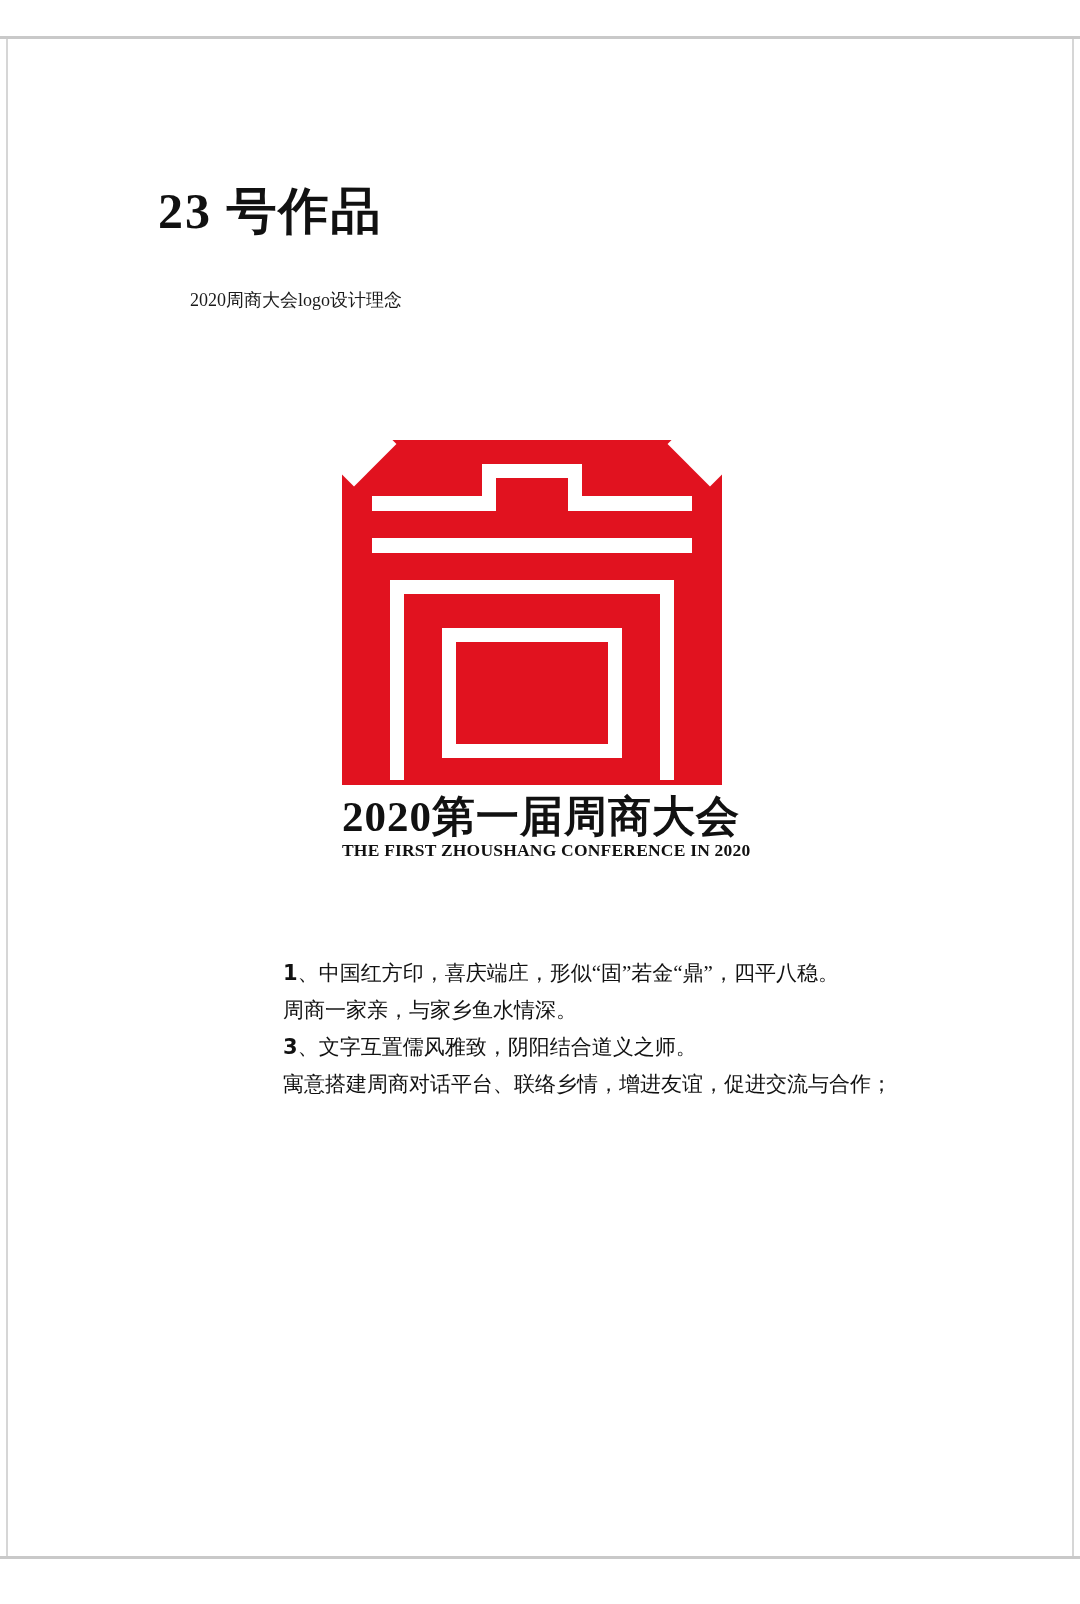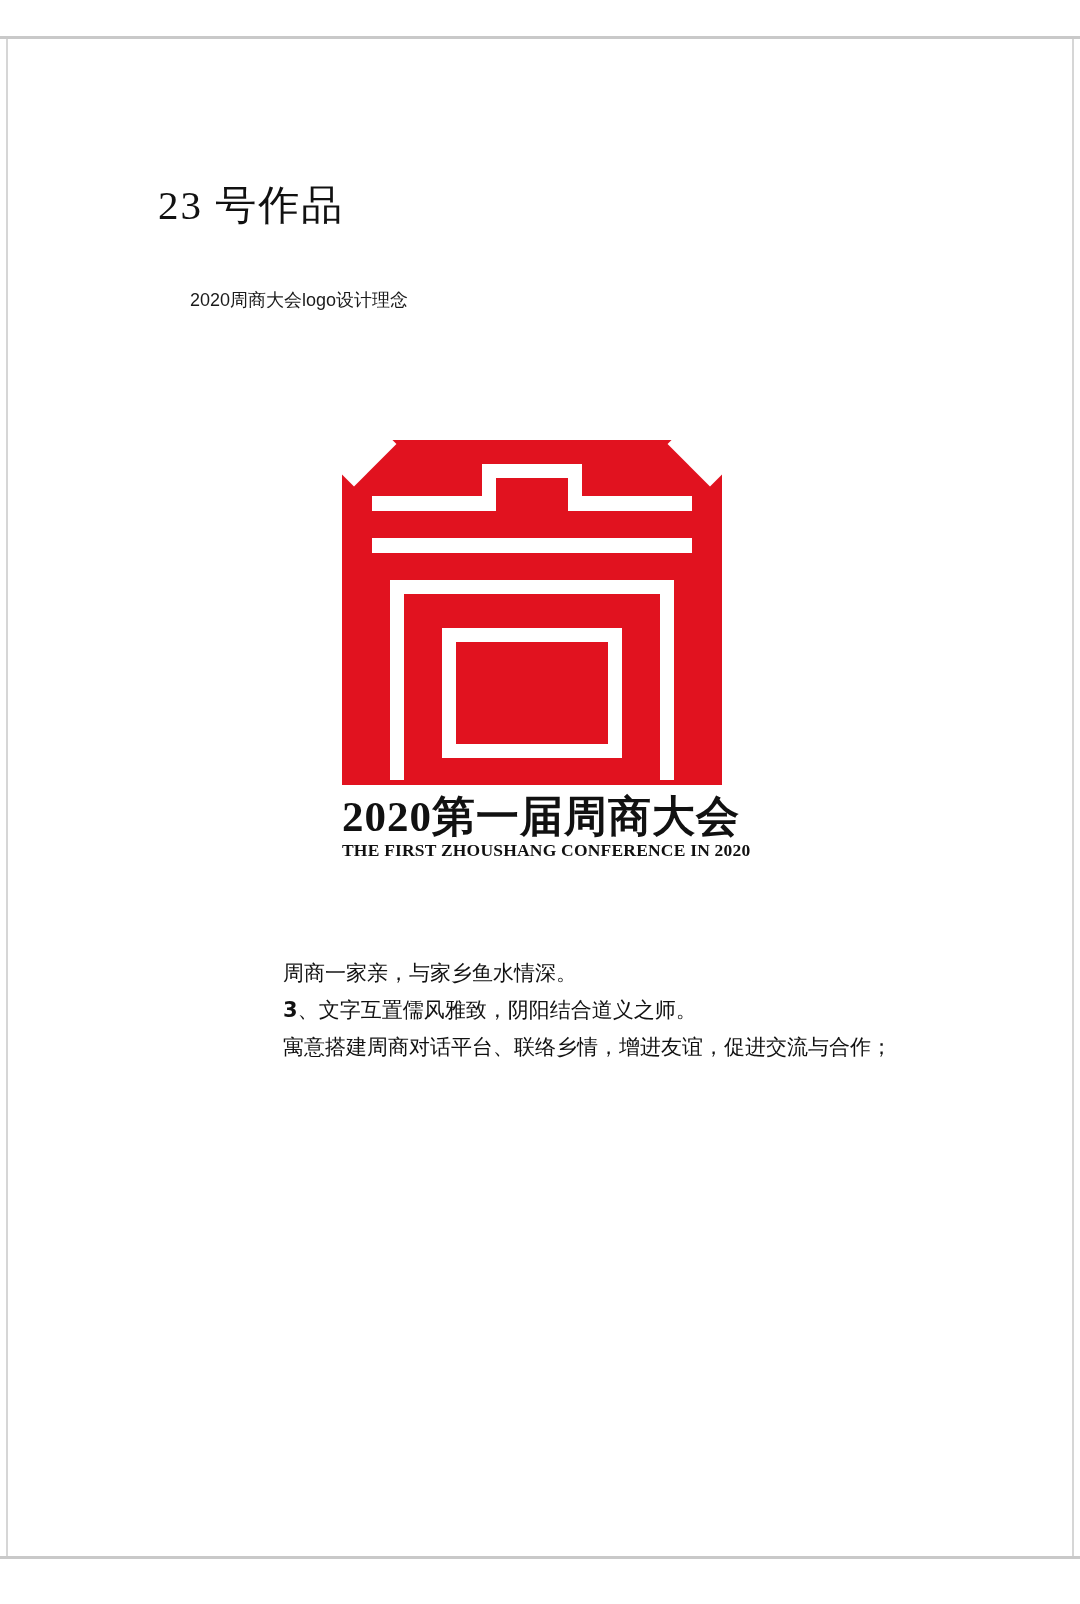--- a/index.html
+++ b/index.html
@@ -47,31 +47,32 @@
     left: 1072px; top: 39px;
     width: 2px; height: 1517px;
     background: #d6d6d6;
   }
 
   .doc-title {
     position: absolute;
     left: 158px;
     top: 178px;
     font-family: "Liberation Serif", serif;
-    font-size: 41px;
+    font-size: 50px;
     color: #111111;
     letter-spacing: 2px;
     white-space: nowrap;
+    font-weight: bold;
   }
 
   .doc-subtitle {
     position: absolute;
     left: 190px;
     top: 288px;
-    font-family: Liberation Sans, sans-serif;
+    font-family: Liberation Serif, serif;
     font-size: 18px;
     color: #1a1a1a;
     white-space: nowrap;
     text-align: center;
   }
 
   
   .logo-block {
     position: absolute;
     left: 342px;
@@ -191,20 +192,23 @@
 
       <div class="lgw" style="left:48px; top:326px; width:284px; height:0px;"></div>
     </div>
 
     <div class="logo-cn">2020第一届周商大会</div>
     <div class="logo-en">THE FIRST ZHOUSHANG CONFERENCE IN 2020</div>
   </div>
 
   <div class="desc">
 
+    <div class="desc-item">
+      <span class="desc-num">1</span><span class="desc-cont">、中国红方印，喜庆端庄，形似“固”若金“鼎”，四平八稳。</span>
+    </div>
 
     <div class="desc-item">
       <span class="desc-cont">周商一家亲，与家乡鱼水情深。</span>
     </div>
 
     <div class="desc-item">
       <span class="desc-num">3</span><span class="desc-cont">、文字互置儒风雅致，阴阳结合道义之师。</span>
     </div>
     <div class="desc-item">
       <span class="desc-cont">寓意搭建周商对话平台、联络乡情，增进友谊，促进交流与合作；</span>

